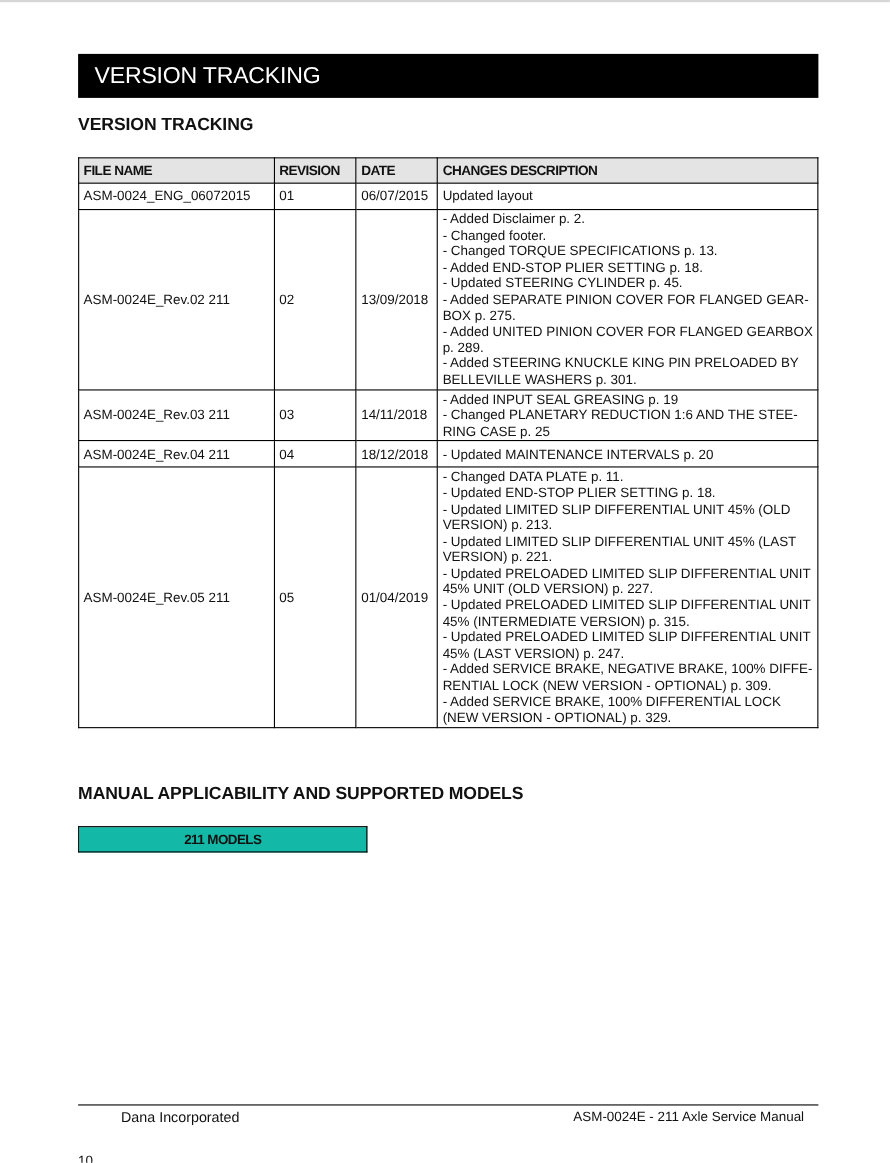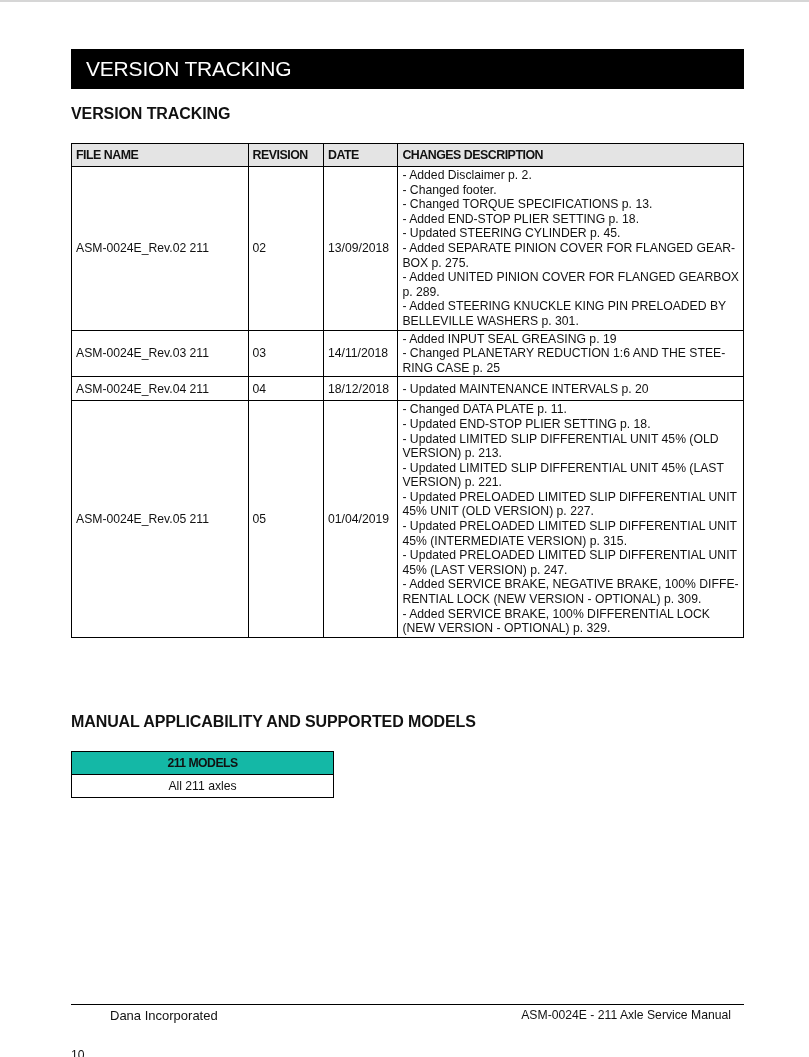--- a/index.html
+++ b/index.html
@@ -72,20 +72,28 @@
   <thead>
     <tr>
       <th class="col-file">FILE NAME</th>
       <th class="col-rev">REVISION</th>
       <th class="col-date">DATE</th>
       <th>CHANGES DESCRIPTION</th>
     </tr>
   </thead>
   <tbody id="vt-body">
       <tr>
+        <td>ASM-0024_ENG_06072015</td>
+        <td>01</td>
+        <td>06/07/2015</td>
+        <td class="desc">
+          <div>Updated layout</div>
+        </td>
+      </tr>
+      <tr>
         <td>ASM-0024E_Rev.02 211</td>
         <td>02</td>
         <td>13/09/2018</td>
         <td class="desc">
           <div>- Added Disclaimer p. 2.</div>
           <div>- Changed footer.</div>
           <div>- Changed TORQUE SPECIFICATIONS p. 13.</div>
           <div>- Added END-STOP PLIER SETTING p. 18.</div>
           <div>- Updated STEERING CYLINDER p. 45.</div>
           <div>- Added SEPARATE PINION COVER FOR FLANGED GEAR-</div>
@@ -140,22 +148,19 @@
     </tbody>
 </table>
 
 <div class="section-title" id="st2">MANUAL APPLICABILITY AND SUPPORTED MODELS</div>
 
 <table class="models-table">
   <tbody>
       <tr>
     <th>211 MODELS</th>
   </tr>
-  <tr>
-    <td>All 211 axles</td>
-  </tr>
 </tbody>
   </table>
 
 <div class="footer-rule"></div>
 <div class="footer-page">10</div>
 <div class="footer-company">Dana Incorporated</div>
 <div class="footer-manual">ASM-0024E - 211 Axle Service Manual</div>
 
 </body></html>

